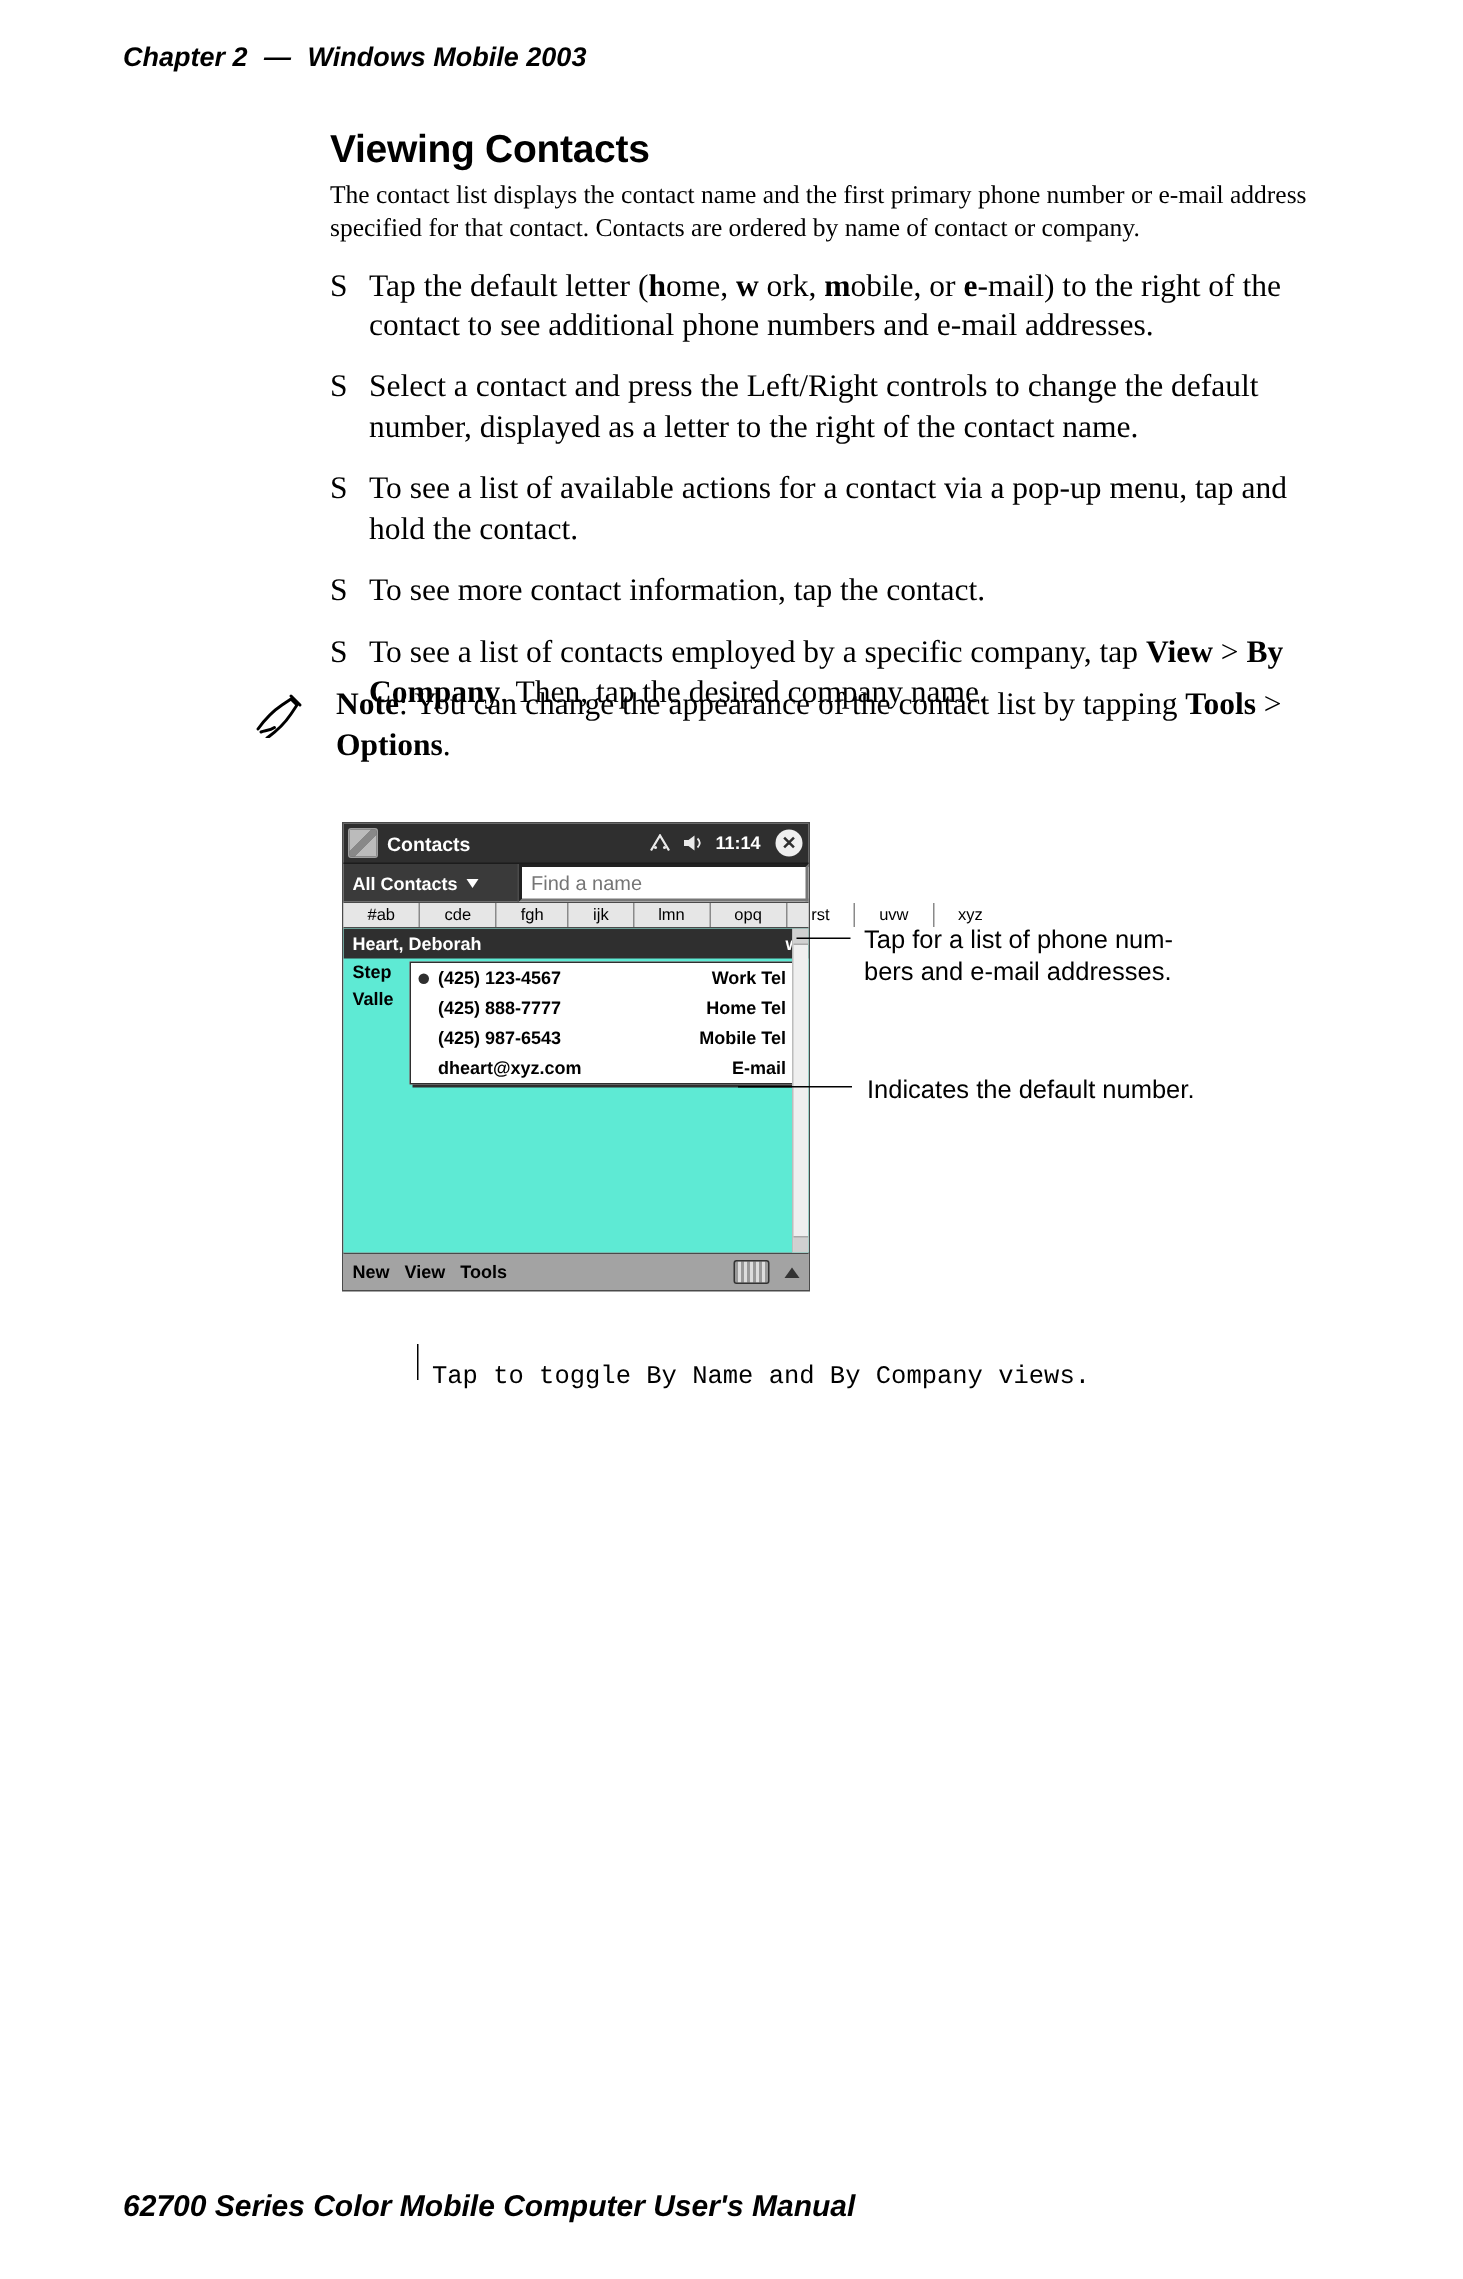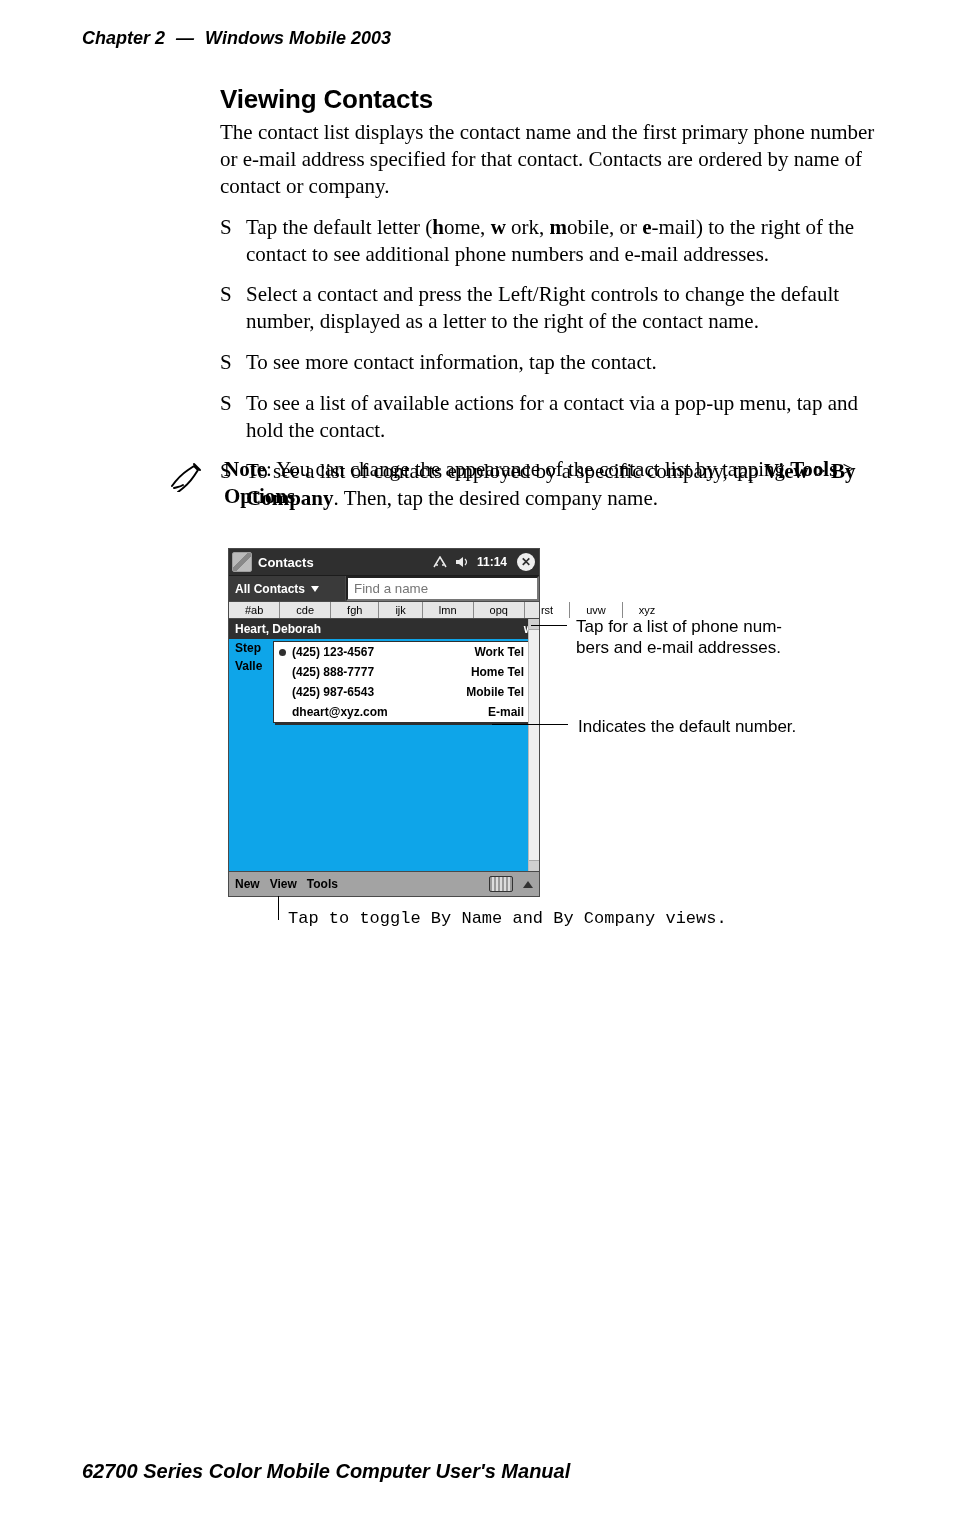--- a/index.html
+++ b/index.html
@@ -56,21 +56,21 @@
 
   .section-title {
     font-family: "Segoe UI", "Helvetica Neue", Arial, sans-serif;
     font-weight: 800;
     font-size: 26px;
     margin-bottom: 4px;
     letter-spacing: -0.2px;
   }
 
   .body-para {
-    font-size: 21px;
+    font-size: 17px;
     line-height: 1.28;
     margin-bottom: 14px;
   }
 
   ul.bullets {
     list-style: none;
     padding: 0;
     margin: 0 0 10px 0;
   }
   ul.bullets > li {
@@ -189,22 +189,22 @@
     flex: 1 1 auto;
     text-align: center;
     font-size: 11px;
     padding: 2px 16px;
     border-right: 1px solid #8a8a8a;
   }
   .shot .alpha .cell:last-child { border-right: none; }
 
   .shot .listarea {
     position: relative;
-    height: 252px;
-    background: #0ea5e9;
+    height: 216px;
+    background: #5eead4;
     overflow: hidden;
   }
 
   .shot .row-sel {
     background: #2f2f2f;
     color: #fff;
     font-weight: 700;
     padding: 3px 6px;
     display: flex;
     justify-content: space-between;
@@ -315,22 +315,22 @@
 
   <div class="col">
     <div class="section-title">Viewing Contacts</div>
     <div class="body-para">The contact list displays the contact name and the first primary phone number or e-mail address specified for that contact. Contacts are ordered by name of contact or company.</div>
 
     <ul class="bullets">
       <li>
         <span>Tap the default letter (</span><span class="b">h</span><span>ome, </span><span class="b">w</span><span> ork, </span><span class="b">m</span><span>obile, or </span><span class="b">e</span><span>-mail) to the right of the contact to see additional phone numbers and e-mail addresses.</span>
       </li>
       <li>Select a contact and press the Left/Right controls to change the default number, displayed as a letter to the right of the contact name.</li>
+      <li>To see a list of available actions for a contact via a pop-up menu, tap and hold the contact.</li>
       <li>To see more contact information, tap the contact.</li>
-      <li>To see a list of available actions for a contact via a pop-up menu, tap and hold the contact.</li>
       <li>
         <span>To see a list of contacts employed by a specific company, tap </span><span class="b">View</span><span> &gt; </span><span class="b">By Company</span><span>. Then, tap the desired company name.</span>
       </li>
     </ul>
   </div>
 
   <div class="note-row">
     <span class="note-icon">
       <svg width="38" height="32" viewBox="0 0 38 32" aria-hidden="true">
         <path d="M2 26c5-7 10-12 16-16l6-4 4 4-4 6c-4 6-9 11-16 16" fill="none" stroke="#000" stroke-width="2" stroke-linecap="round" stroke-linejoin="round"></path>

